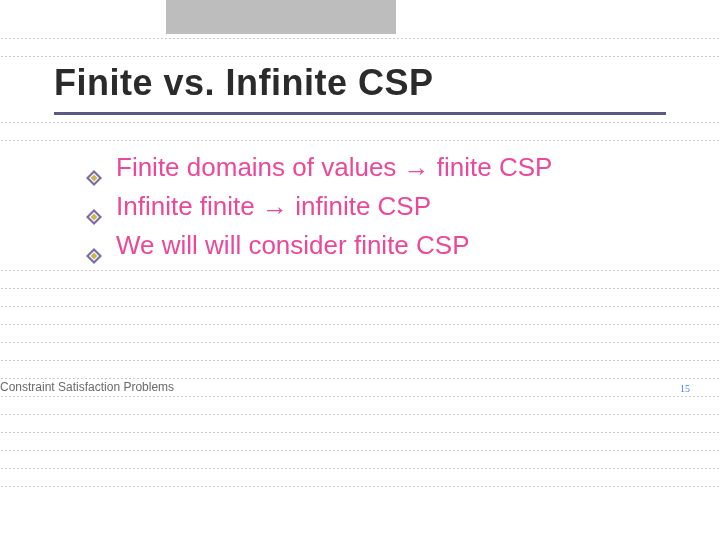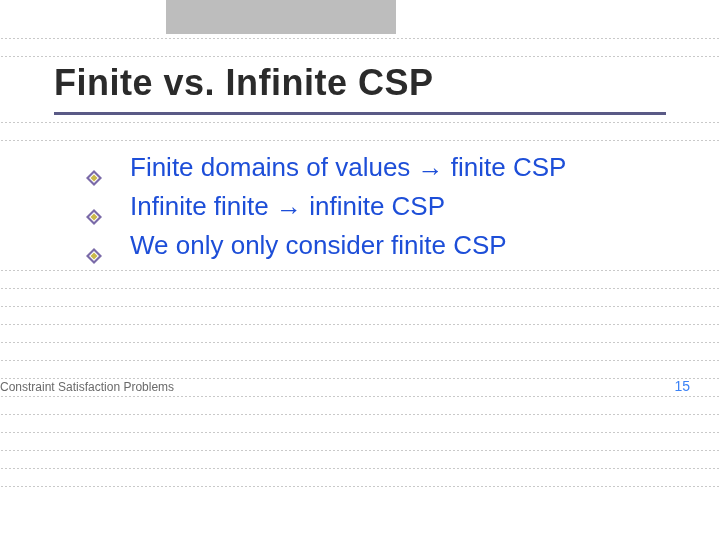--- a/index.html
+++ b/index.html
@@ -54,23 +54,23 @@
   }
   .body {
     position: absolute;
     top: 150px;
     left: 86px;
     right: 60px;
   }
   .item {
     display: flex;
     align-items: flex-start;
-    gap: 28px;
+    gap: 14px;
     font-size: 26px;
-    color: #1d4ed8;
+    color: #ec4899;
     line-height: 1.35;
     margin-bottom: 4px;
   }
   .bullet {
     flex: 0 0 auto;
     width: 16px;
     height: 16px;
     margin-top: 10px;
   }
   .footer-center {
@@ -78,22 +78,23 @@
     bottom: 18px;
     left: 0;
     width: 720px;
     font-size: 12px;
     color: #6a6a6a;
   }
   .footer-right {
     position: absolute;
     bottom: 18px;
     right: 30px;
-    font-size: 14px;
+    font-size: 10px;
     color: #3b82f6;
+    font-family: Liberation Serif, serif;
   }
 </style>
 </head>
 <body>
 
 <div class="slide">
 
   <div>
     <div class="dotline" style="top:38px"></div>
     <div class="dotline" style="top:56px"></div>
@@ -141,19 +142,19 @@
       <span>Infinite finite → infinite CSP</span>
     </div>
     <div class="item">
       <span class="bullet">
         <svg viewBox="0 0 16 16" width="16" height="16">
           <polygon points="8,0 16,8 8,16 0,8" fill="#7a6aa8"></polygon>
           <polygon points="8,3 13,8 8,13 3,8" fill="#ffffff"></polygon>
           <polygon points="8,4.5 11.5,8 8,11.5 4.5,8" fill="#c9b84a"></polygon>
         </svg>
       </span>
-      <span>We only only consider finite CSP</span>
+      <span>We will will consider finite CSP</span>
     </div>
   </div>
 
   <div class="footer-center">Constraint Satisfaction Problems</div>
   <div class="footer-right">15</div>
 </div>
 
 </body></html>

